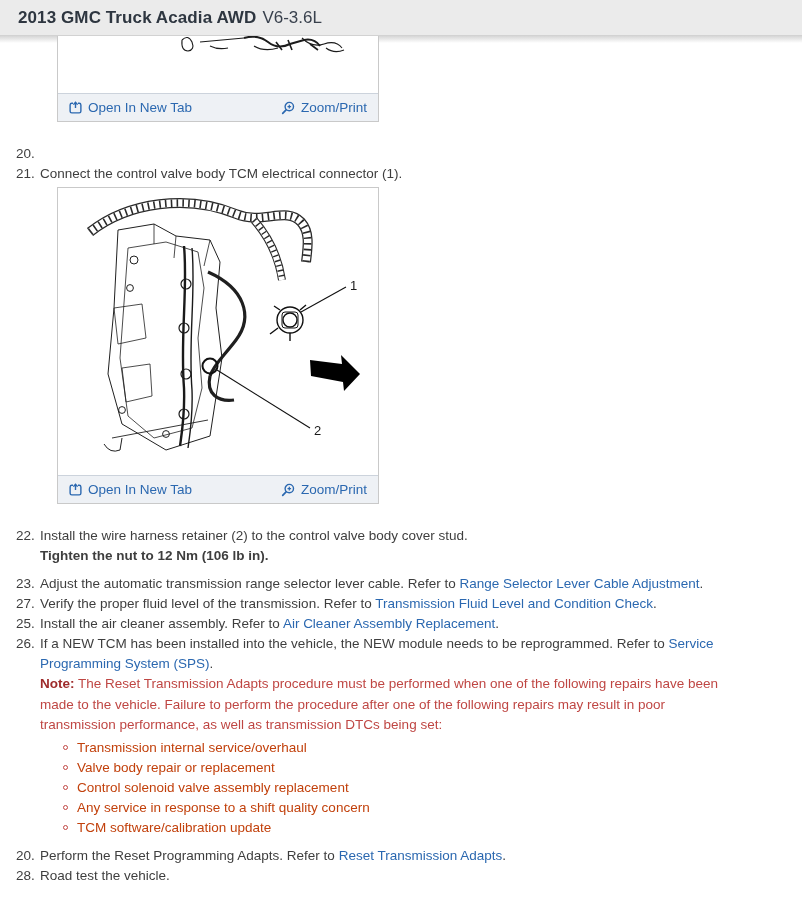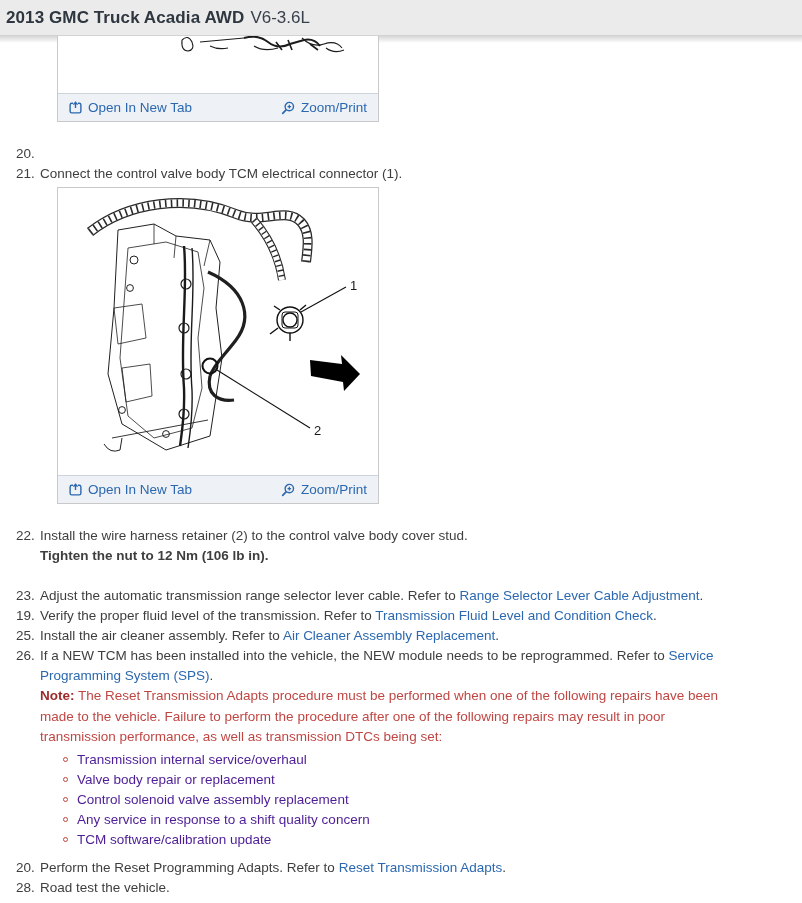--- a/index.html
+++ b/index.html
@@ -6,21 +6,21 @@
   html,body { margin:0; padding:0; }
   body {
     width:802px; height:903px; overflow:hidden;
     background:#ffffff; color:#3e3e3e;
     font-family:"Liberation Sans", sans-serif;
     font-size:13.5px;
   }
   
   .app-header {
     height:36px; background:#ebebeb; border-bottom:1px solid #d2d2d2;
-    display:flex; align-items:center; padding:0 6px;
+    display:flex; align-items:center; padding:0 18px;
   }
   .title-bold { font-size:17px; font-weight:700; color:#2e3640; letter-spacing:.1px; }
   .title-rest { font-size:17px; font-weight:400; color:#39414d; margin-left:6px; }
   .header-shadow { height:7px; background:linear-gradient(#d6d6d6, rgba(255,255,255,0)); }
 
   
   .fig-card {
     position:relative; z-index:2;
     margin-left:57px; width:322px;
     background:#fff; border:1px solid #c9c9c9;
@@ -39,31 +39,31 @@
     color:#2b68b0; font-size:13.5px; text-decoration:none; cursor:pointer;
   }
   .fig-link svg { display:block; }
 
   
   .steps { padding-left:16px; }
   .step { display:flex; line-height:20px; }
   .step .num { width:24px; flex:none; }
   .step .content { max-width:690px; }
   .mt-22 { margin-top:22px; }
-  .mt-12 { margin-top:20px; }
+  .mt-12 { margin-top:8px; }
   .mt-8  { margin-top:8px; }
   .mt-3  { margin-top:3px; }
   .bold-note { font-weight:700; }
   a.ref-link { color:#2b68b0; text-decoration:none; cursor:pointer; }
 
   
   .note-para { max-width:680px; line-height:20.5px; color:#bf4643; }
   .note-label { font-weight:700; color:#9e2b2b; }
   .bullets { margin-top:2px; }
-  .bullet { display:flex; align-items:center; line-height:20px; padding-left:23px; color:#4c1d95; }
+  .bullet { display:flex; align-items:center; line-height:20px; padding-left:23px; color:#c2410c; }
   .bullet .marker {
     width:5px; height:5px; border:1.5px solid #bf4643; border-radius:50%;
     margin-right:9px; flex:none;
   }
   .diagram svg { display:block; }
 </style>
 </head>
 <body>
 
 <div class="app-header">
@@ -215,21 +215,21 @@
       <div class="bold-note">Tighten the nut to 12 Nm (106 lb in).</div>
     </div>
   </div>
 
   <div class="step mt-12">
     <span class="num">23.</span>
     <div class="content"><span>Adjust the automatic transmission range selector lever cable. Refer to </span><a class="ref-link">Range Selector Lever Cable Adjustment</a><span>.</span></div>
   </div>
 
   <div class="step">
-    <span class="num">19.</span>
+    <span class="num">27.</span>
     <div class="content"><span>Verify the proper fluid level of the transmission. Refer to </span><a class="ref-link">Transmission Fluid Level and Condition Check</a><span>.</span></div>
   </div>
 
   <div class="step">
     <span class="num">25.</span>
     <div class="content"><span>Install the air cleaner assembly. Refer to </span><a class="ref-link">Air Cleaner Assembly Replacement</a><span>.</span></div>
   </div>
 
   <div class="step">
     <span class="num">26.</span>

